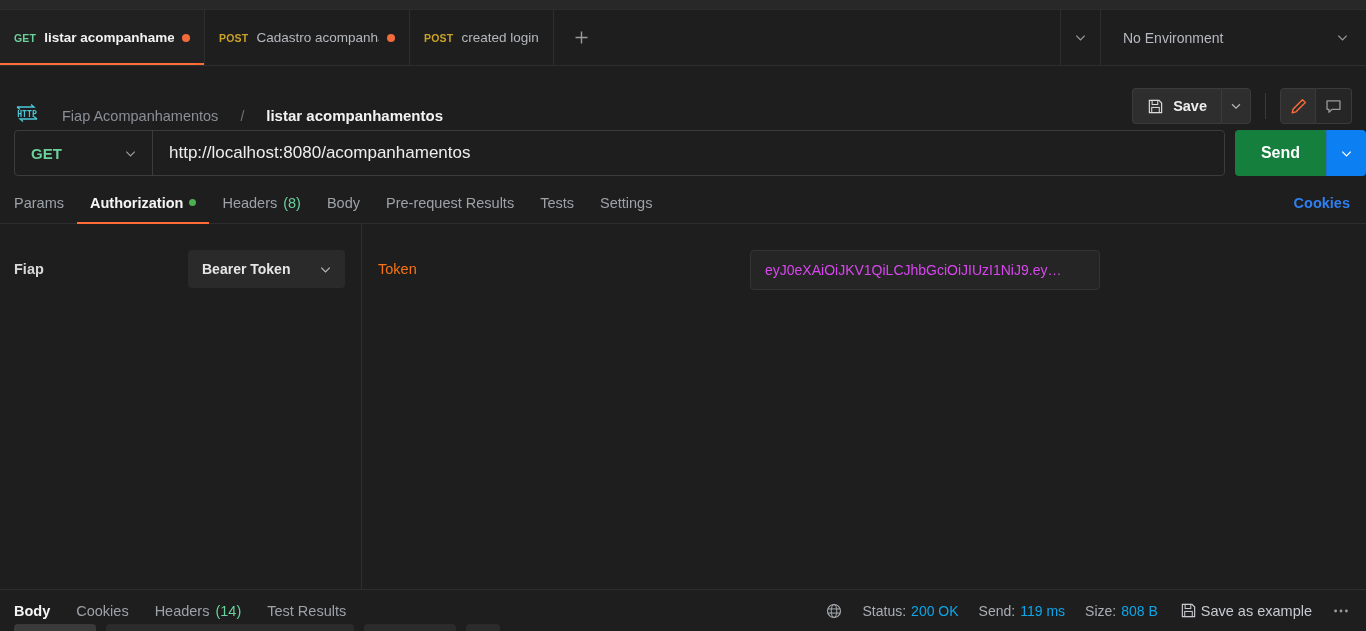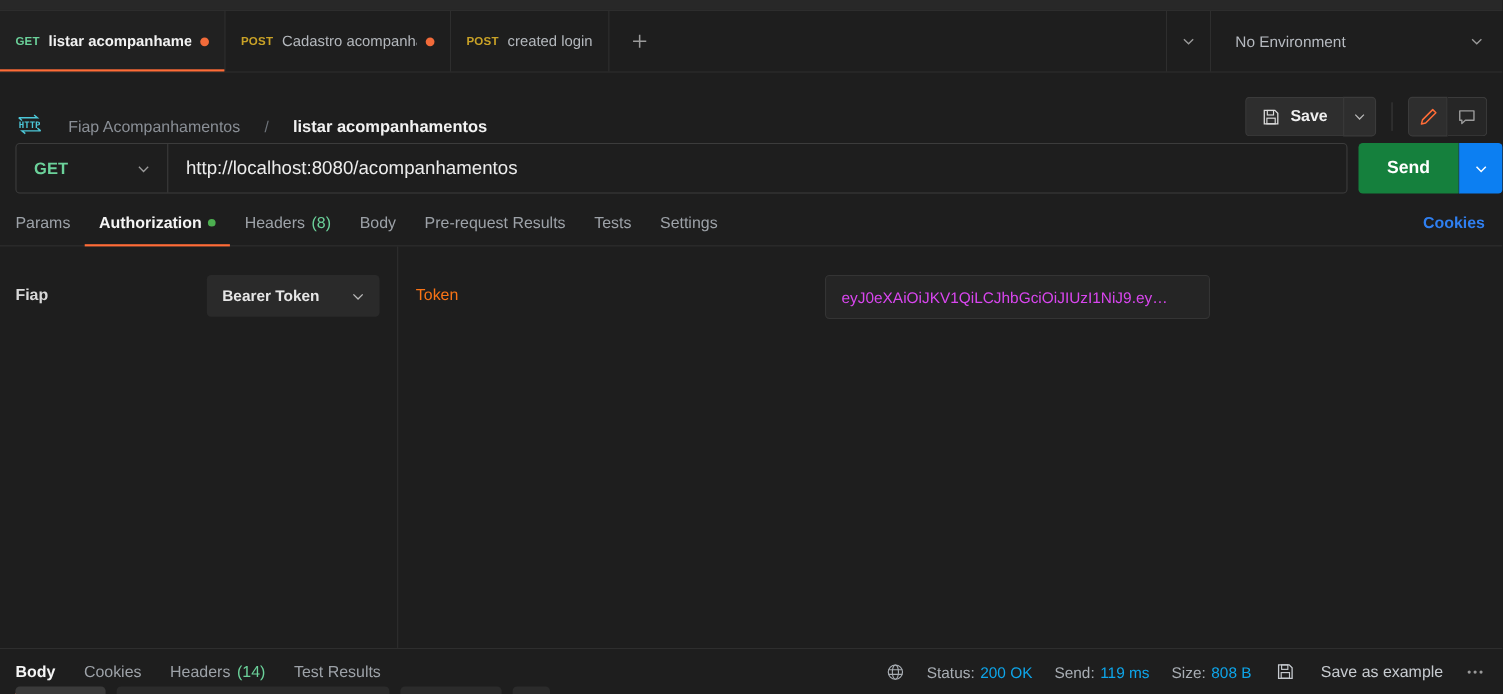--- a/index.html
+++ b/index.html
@@ -205,21 +205,21 @@
     padding: 0 10px 0 14px;
     border-top: 1px solid #2e2e2e;
   }
   .sb-left { display: flex; align-items: stretch; }
   .sb-right { display: flex; align-items: center; gap: 0; margin-left: auto; }
   .sb-item {
     display: flex; align-items: center; gap: 5px;
     font-size: 14px; color: #a9aeb4; padding: 0 10px; cursor: default;
   }
   .sb-item .g { color: #0ea5e9; }
-  .sb-save { display: flex; align-items: center; gap: 24px; padding: 0 10px 0 12px; cursor: pointer; }
+  .sb-save { display: flex; align-items: center; gap: 4px; padding: 0 10px 0 12px; cursor: pointer; }
   .sb-save .t { font-size: 14.5px; color: #c7cbd0; }
   .sb-more { padding: 0 6px 0 10px; color: #9a9a9a; cursor: pointer; display:flex; align-items:center;}
 
   
   .bottom-cut {
     position: absolute; left: 0; right: 0; bottom: 0; height: 11px;
     display: flex; align-items: flex-start; gap: 10px;
     padding: 4px 12px 0 14px; overflow: hidden;
   }
   .bc-pill { height: 18px; border-radius: 4px; background: #2b2b2b; }

